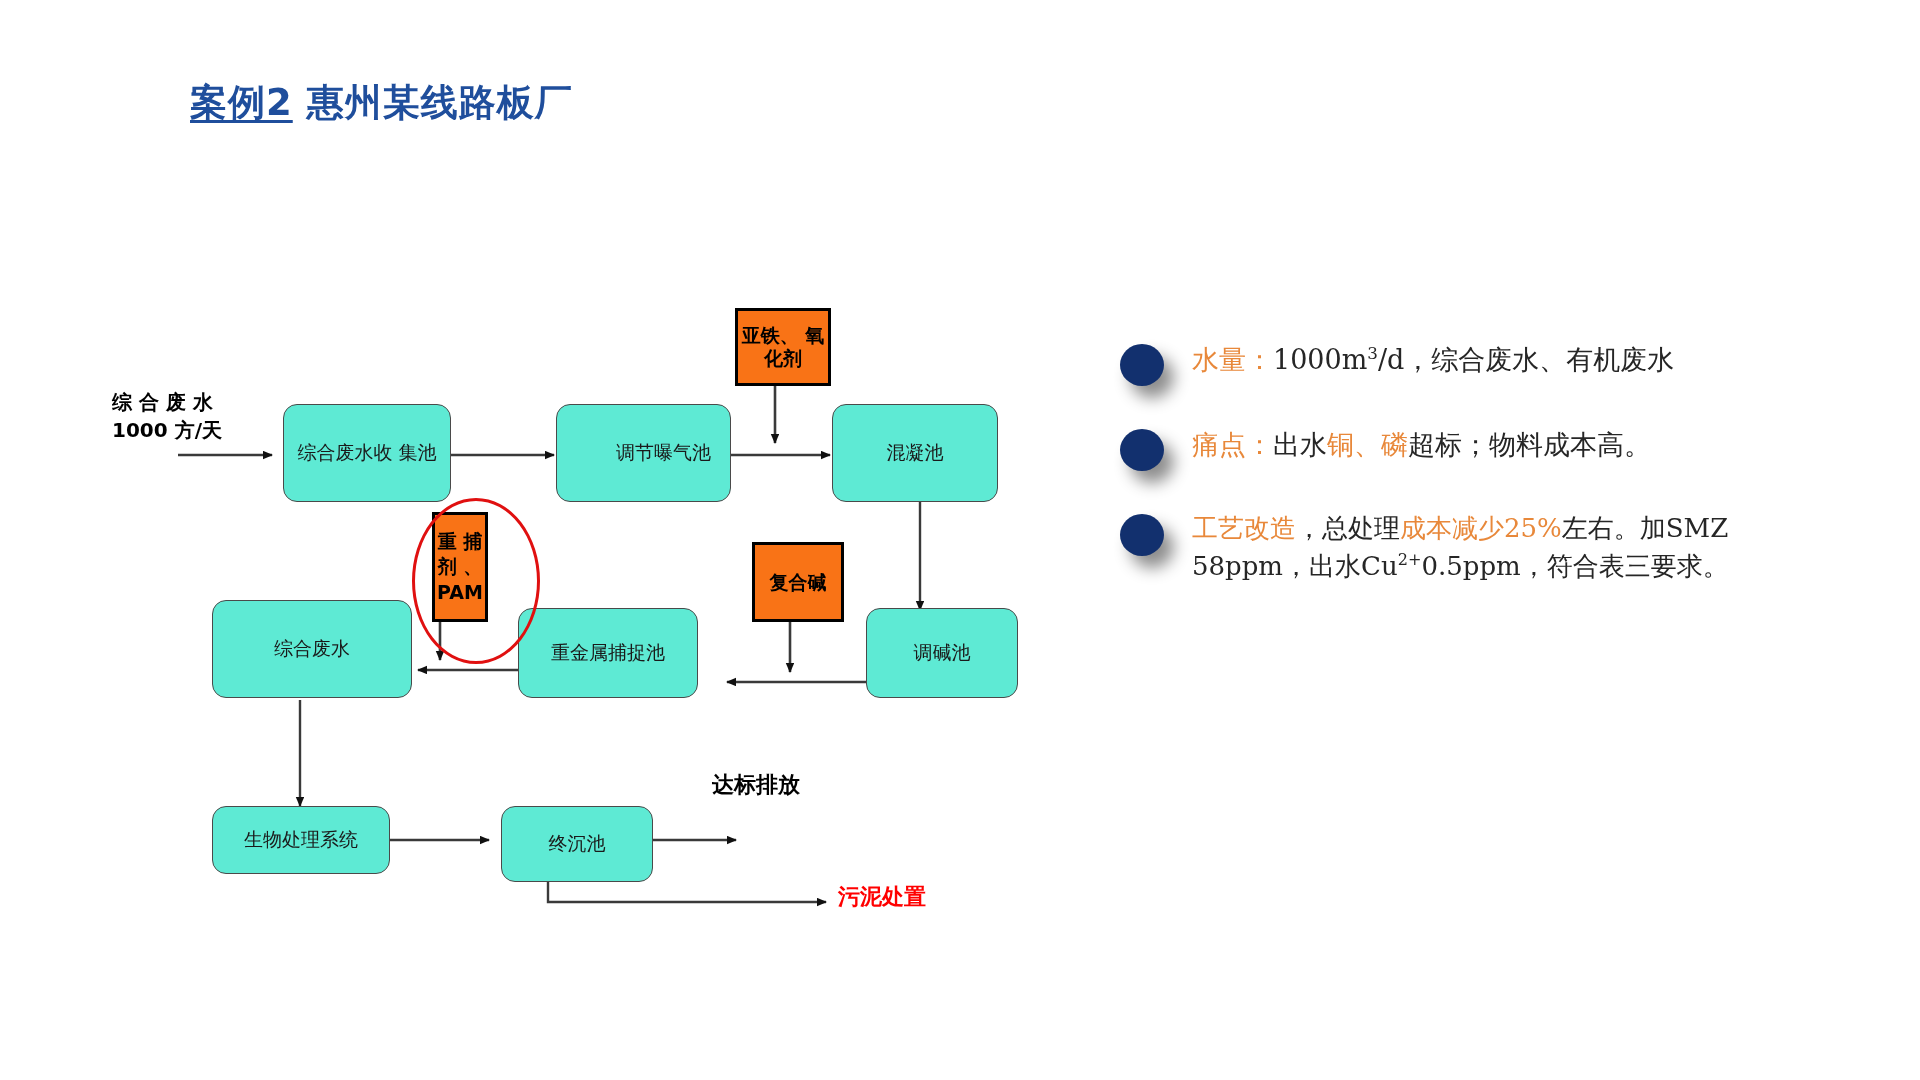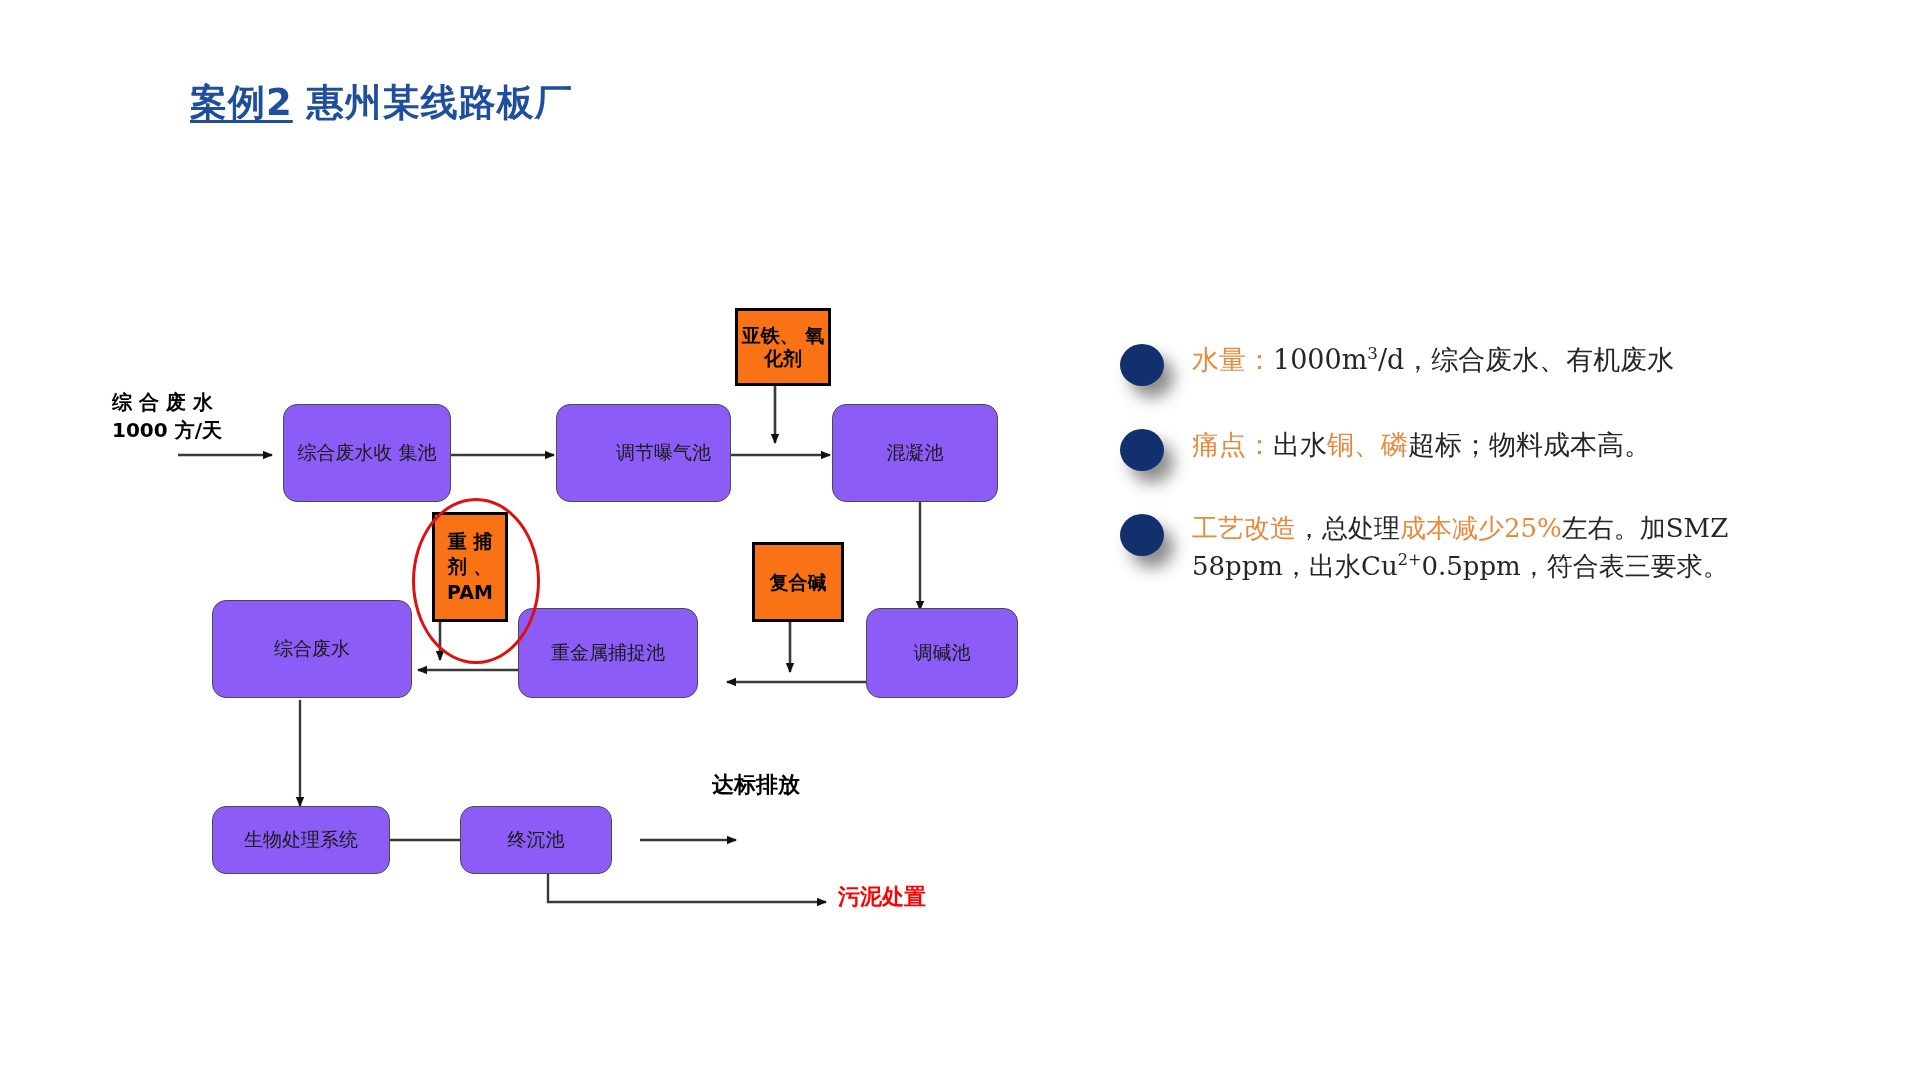--- a/index.html
+++ b/index.html
@@ -19,21 +19,21 @@
     letter-spacing:1px;white-space:nowrap;
     font-family:"DejaVu Sans","Liberation Sans",sans-serif;
   }
   .title .u{text-decoration:underline;text-underline-offset:5px;text-align:center;}
 
   
   #diagram{position:absolute;left:0;top:0;width:1100px;height:1080px;}
 
   .rbox{
     position:absolute;box-sizing:border-box;
-    border:1.6px solid #4a4a4a;border-radius:14px;background:#8b5cf6;
+    border:1.6px solid #4a4a4a;border-radius:14px;background:#5eead4;
     display:flex;align-items:center;justify-content:center;text-align:center;
     font-size:19px;color:#1a1a1a;line-height:1.25;
     font-family:"DejaVu Sans","Liberation Sans",sans-serif;
   }
   .sqbox{
     position:absolute;box-sizing:border-box;
     border:3px solid #000;background:#f97316;
     display:flex;align-items:center;justify-content:center;text-align:center;
     font-size:19px;font-weight:bold;color:#000;line-height:1.2;
     font-family:"DejaVu Sans","Liberation Sans",sans-serif;
@@ -123,25 +123,25 @@
 1000 方/天</div>
 
     <div class="rbox" style="left:283px;top:404px;width:168px;height:98px;">综合废水收
 集池</div>
     <div class="rbox" style="left:556px;top:404px;width:175px;height:98px;padding-left:40px;">调节曝气池</div>
     <div class="rbox" style="left:832px;top:404px;width:166px;height:98px;">混凝池</div>
     <div class="rbox" style="left:866px;top:608px;width:152px;height:90px;">调碱池</div>
     <div class="rbox" style="left:518px;top:608px;width:180px;height:90px;">重金属捕捉池</div>
     <div class="rbox" style="left:212px;top:600px;width:200px;height:98px;">综合废水</div>
     <div class="rbox" style="left:212px;top:806px;width:178px;height:68px;">生物处理系统</div>
-    <div class="rbox" style="left:460px;top:806px;width:152px;height:68px;">终沉池</div>
+    <div class="rbox" style="left:501px;top:806px;width:152px;height:76px;">终沉池</div>
 
     <div class="sqbox" style="left:735px;top:308px;width:96px;height:78px;">亚铁、
 氧化剂</div>
-    <div class="sqbox vert" style="left:432px;top:512px;width:76px;height:110px;white-space:pre-line;">重  捕
+    <div class="sqbox vert" style="left:432px;top:512px;width:56px;height:110px;white-space:pre-line;">重  捕
 剂  、
 PAM</div>
     <div class="sqbox" style="left:752px;top:542px;width:92px;height:80px;">复合碱</div>
 
     <div class="ellipse" style="left:412px;top:498px;width:122px;height:160px;"></div>
 
     <div class="outlabel" style="left:712px;top:770px;">达标排放</div>
     <div class="outlabel red" style="left:838px;top:882px;">污泥处置</div>
   </div>
 

